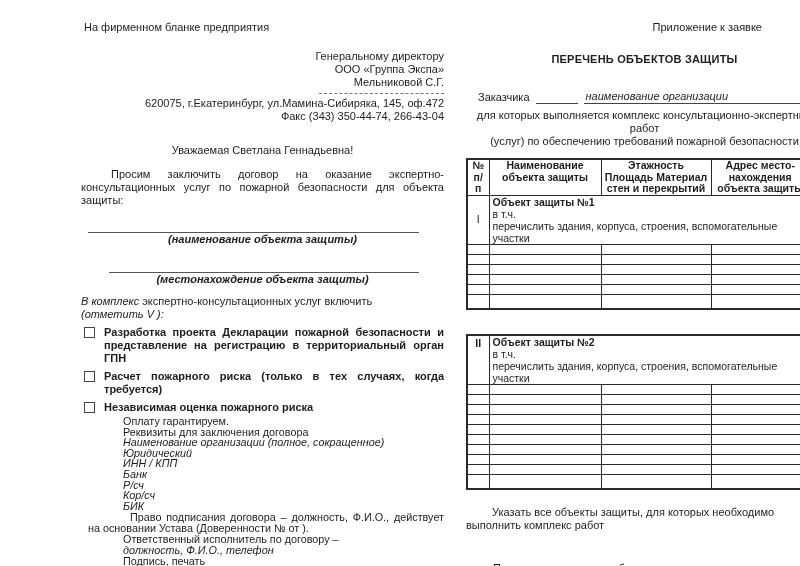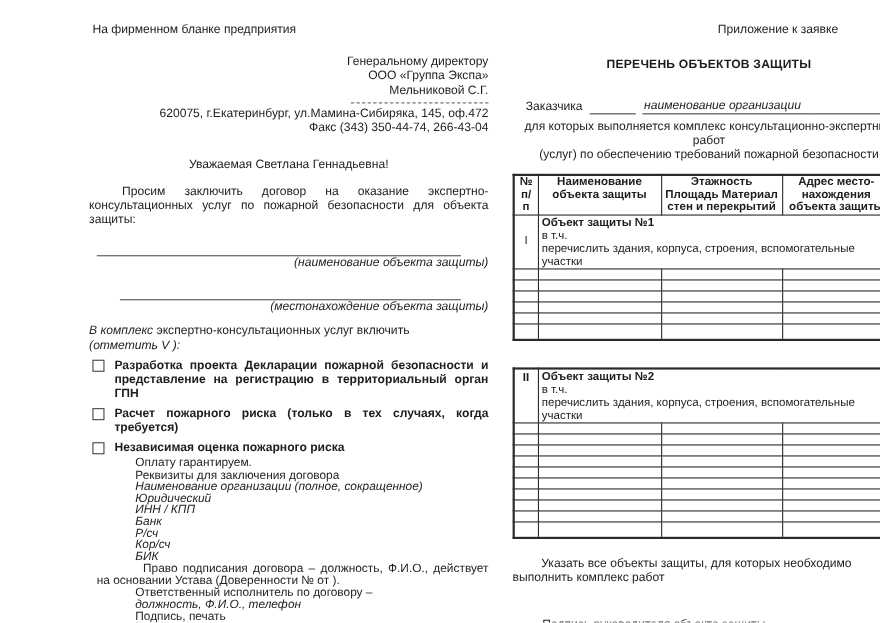--- a/index.html
+++ b/index.html
@@ -16,21 +16,21 @@
 
   
   #letter{left:45px;top:50px;width:363px;}
   .recipient{text-align:right;}
   .dashed-rule{border-bottom:1px dashed #777;width:125px;margin:3px 0 3px auto;height:1px;}
   .salutation{text-align:center;margin-top:21px;}
   .para{ text-align:justify;text-indent:30px;margin-top:11px;}
   .blank-field{border-bottom:1px solid #555;height:12px;}
   .blank1{margin:13px 25px 0 7px;}
   .blank2{margin:14px 25px 0 28px;}
-  .blank-caption{text-align:right;font-style:italic;}
+  .blank-caption{text-align:center;font-style:italic;font-weight:bold;}
   .include-block{margin-top:9px;}
   .italic{font-style:italic;}
   .cb-item{display:flex;margin-top:5px;align-items:flex-start;font-weight:bold;}
   .cb-box{width:9px;height:9px;border:1px solid #444;flex:0 0 9px;margin:1px 9px 0 3px;background:#fff;}
   .cb-text{flex:1;text-align:justify;}
   .cred{margin-left:42px;line-height:10.6px;font-size:10.8px;margin-top:2px;}
   .cred div{white-space:nowrap;}
   .pravo{ text-align:justify;text-indent:42px;margin-left:7px;line-height:10.8px;font-size:10.8px;margin-top:1px;}
   .closing{margin-left:42px;line-height:10.8px;font-size:10.8px;}
 

